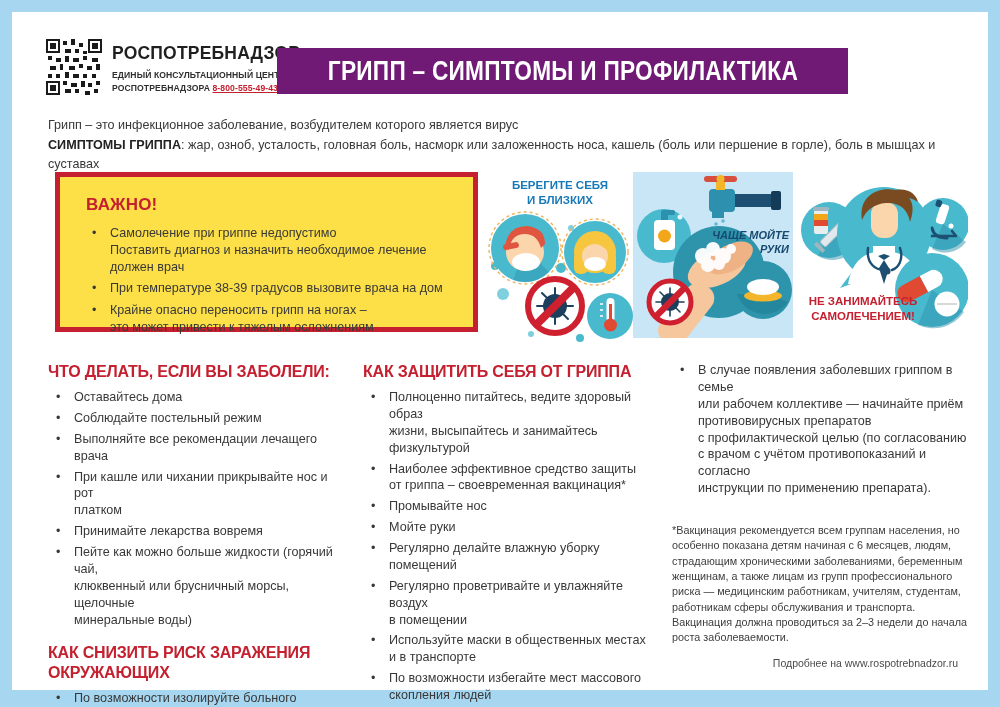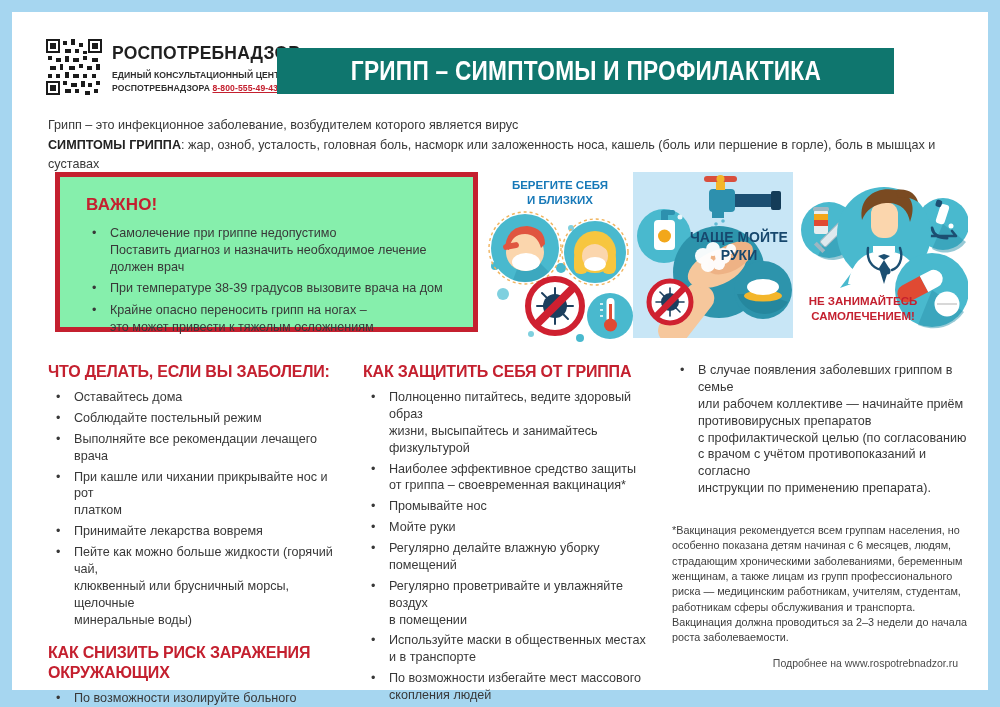--- a/index.html
+++ b/index.html
@@ -16,45 +16,45 @@
     width:976px; height:678px;
     background:#ffffff;
   }
   
   .qr { position:absolute; left:34px; top:27px; width:56px; height:56px; }
   .brand { position:absolute; left:100px; top:31px; width:200px; }
   .brand-name { font-size:17.5px; font-weight:bold; color:#1f1f1f; letter-spacing:0.2px; }
   .brand-sub { margin-top:5px; font-size:8.6px; font-weight:bold; color:#2e2e2e; line-height:1.5; letter-spacing:0.1px; }
   .phone { color:#c4202f;text-decoration:underline; }
   .banner {
-    position:absolute; left:265px; top:36px; width:617px; height:46px;
-    background:#0f766e; display:flex; align-items:center; justify-content:center;text-align:center;
+    position:absolute; left:265px; top:36px; width:571px; height:46px;
+    background:#701a75; display:flex; align-items:center; justify-content:center;text-align:center;
   }
   .banner-title {
     color:#fff; font-size:27px; font-weight:bold; white-space:nowrap;
     display:inline-block; transform:scaleX(0.84); letter-spacing:0.3px;
   }
   
   .intro { position:absolute; left:36px; top:104px; width:926px; font-size:12.6px; line-height:1.55; color:#383838; }
   .intro b { color:#222; }
   
   .imp-box {
     position:absolute; left:43px; top:160px; width:423px; height:160px;
-    border:5px solid #c4202f; background:#86efac; padding:12px 10px 0 26px;
+    border:5px solid #c4202f; background:#fde047; padding:12px 10px 0 26px;
   }
   .imp-title { color:#c4202f; font-size:17px; font-weight:bold; margin:6px 0 10px; letter-spacing:0.2px; }
   .imp-list { list-style:none; font-size:12.6px; line-height:1.36; color:#383838; }
   .imp-list li { position:relative; padding-left:24px; margin-bottom:4px; white-space:pre-line; }
   .imp-list li::before { content:"•"; position:absolute; left:6px; top:0; }
   
   .illo { position:absolute; }
   .illo-care { left:471px; top:166px; width:154px; height:168px; }
   .care-label { text-align:center; color:#1779b8; font-weight:bold; font-size:11.5px; line-height:1.3; white-space:pre-line; margin-bottom:2px; }
   .wash-panel { left:621px; top:160px; width:160px; height:166px; background:#c8e6f6; }
-  .wash-label { position:absolute; left:56px; top:56px; width:100px; text-align:center; color:#17486e; font-weight:bold; font-size:14px; line-height:1.3; white-space:pre-line; }
+  .wash-label { position:absolute; left:56px; top:56px; width:100px; text-align:right; color:#17486e; font-weight:bold; font-size:11px; line-height:1.3; white-space:pre-line;font-style:italic; }
   .illo-selfmed { left:788px; top:160px; width:168px; height:172px; }
   .selfmed-label { position:absolute; left:0px; top:122px; width:126px; text-align:center; color:#c4202f; font-weight:bold; font-size:11.5px; line-height:1.3; white-space:pre-line; }
   
   .col { position:absolute; top:350px; }
   .col1 { left:36px; width:302px; }
   .col2 { left:351px; width:302px; }
   .col3 { left:660px; width:298px; }
   .sec-title { color:#c4202f; font-weight:bold; font-size:16px; letter-spacing:-0.2px; margin-bottom:7px; line-height:1.25; }
   .bul { list-style:none; margin-bottom:15px; font-size:12.6px; line-height:1.34; color:#383838; }
   .bul li { position:relative; padding-left:26px; margin-bottom:4px; white-space:pre-line; }

